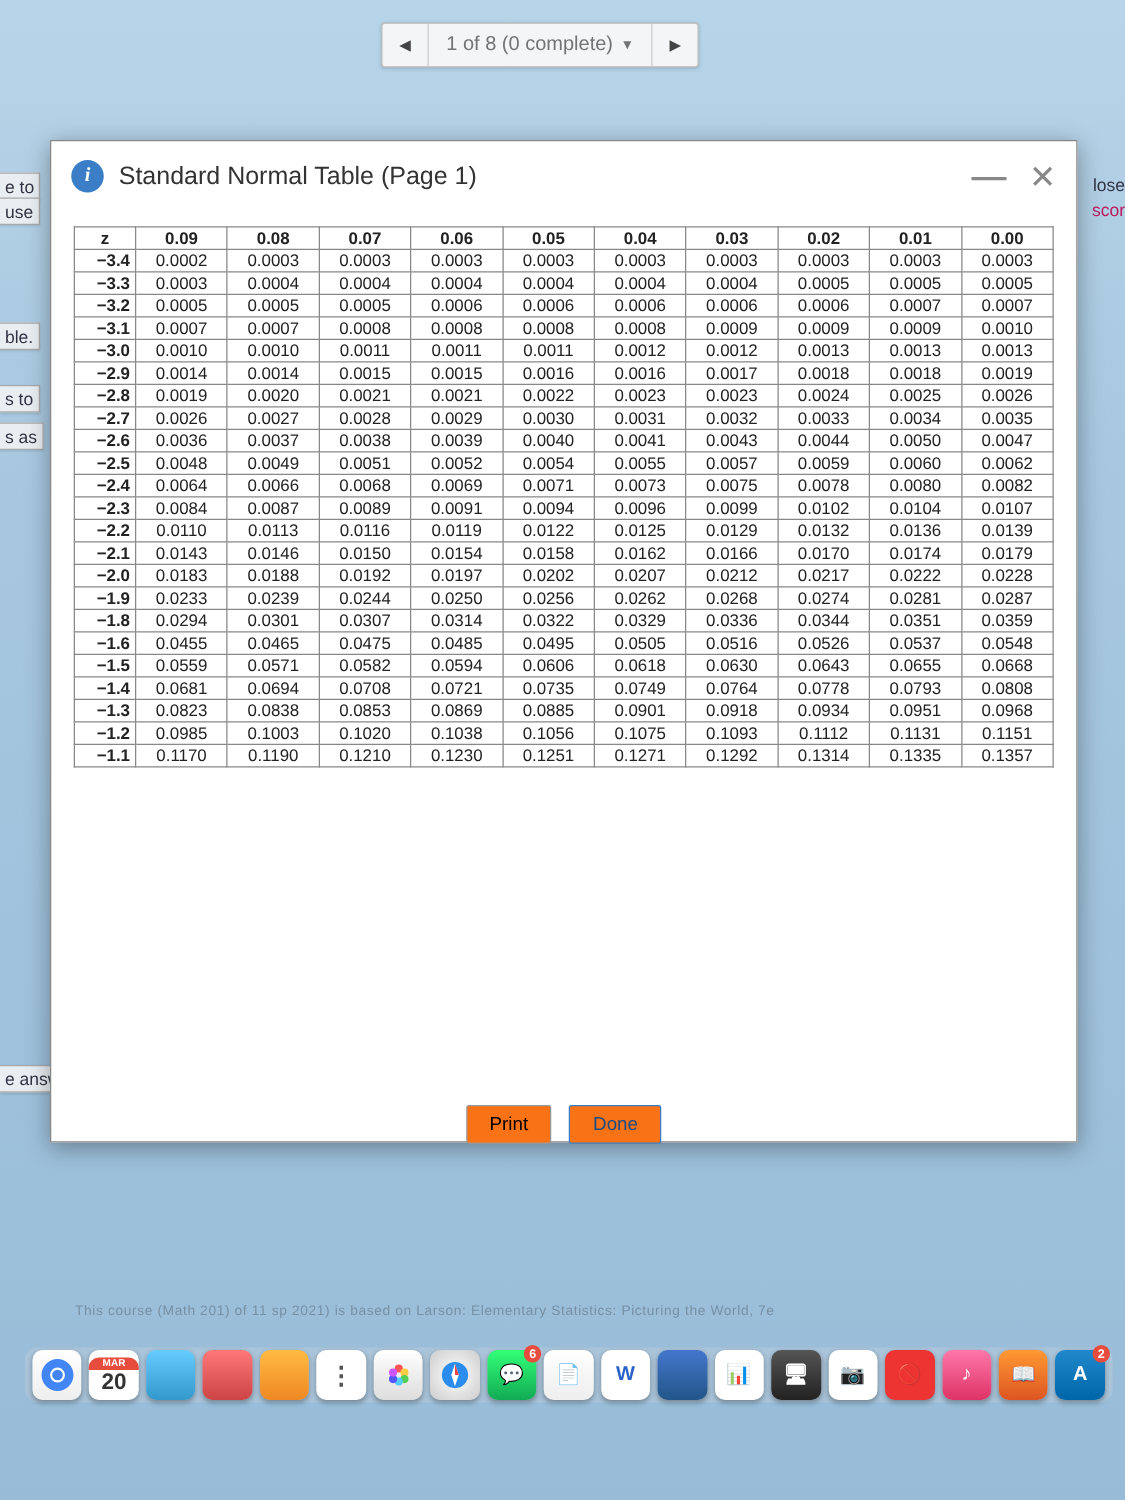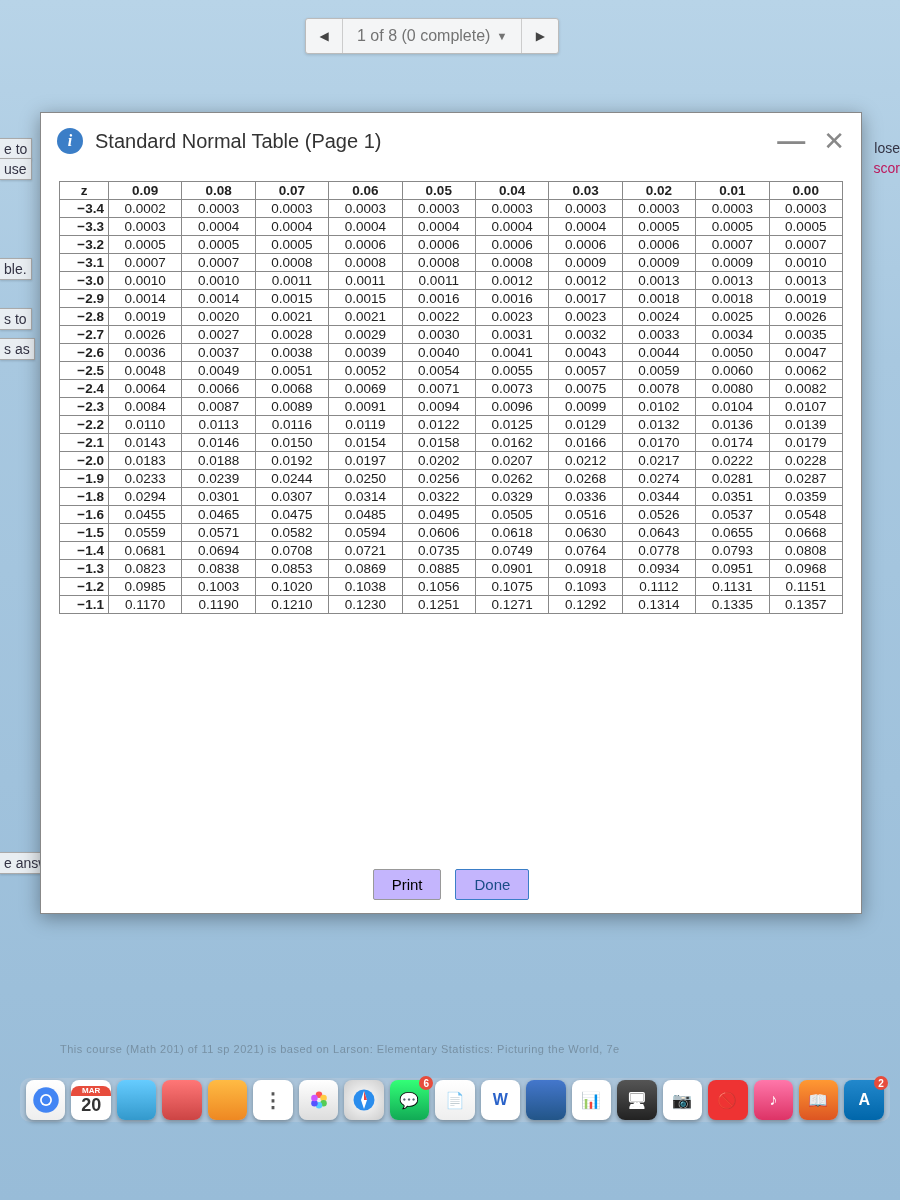--- a/index.html
+++ b/index.html
@@ -123,22 +123,23 @@
   .modal-footer {
     display: flex;
     justify-content: center;
     gap: 14px;
     padding: 18px 0;
   }
   .btn {
     padding: 6px 18px;
     font-size: 15px;
     border: 1px solid #999;
-    background: #c4b5fd;
+    background: #f97316;
     border-radius: 2px;
+    margin-top: 15px;
   }
   .btn.primary { border-color: #3b7ec7; color: #1a4c86; }
 
   
   .garble {
     position: absolute;
     bottom: 145px;
     left: 60px;
     right: 10px;
     font-size: 11px;

